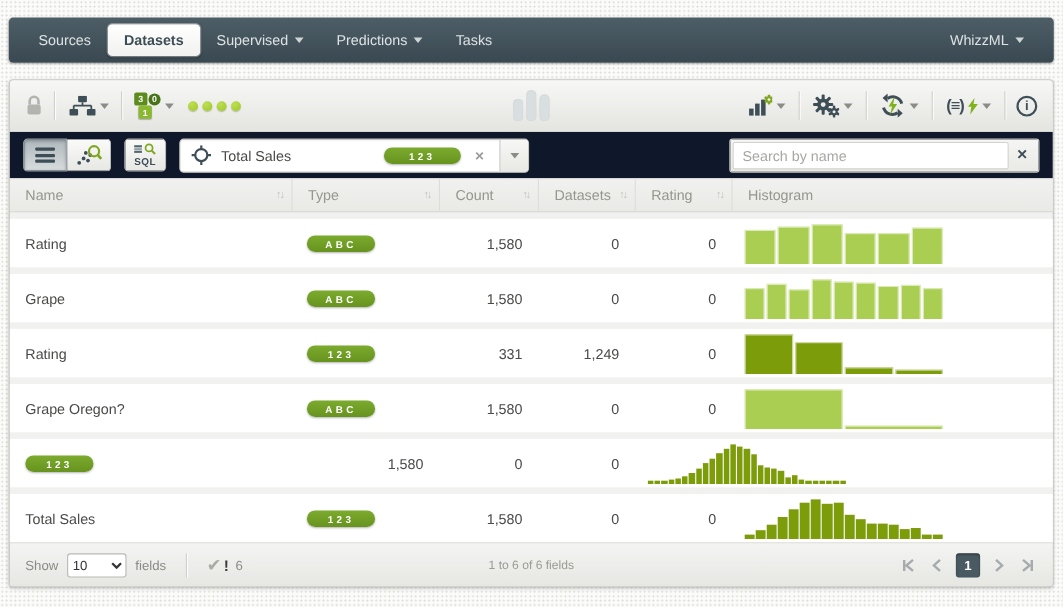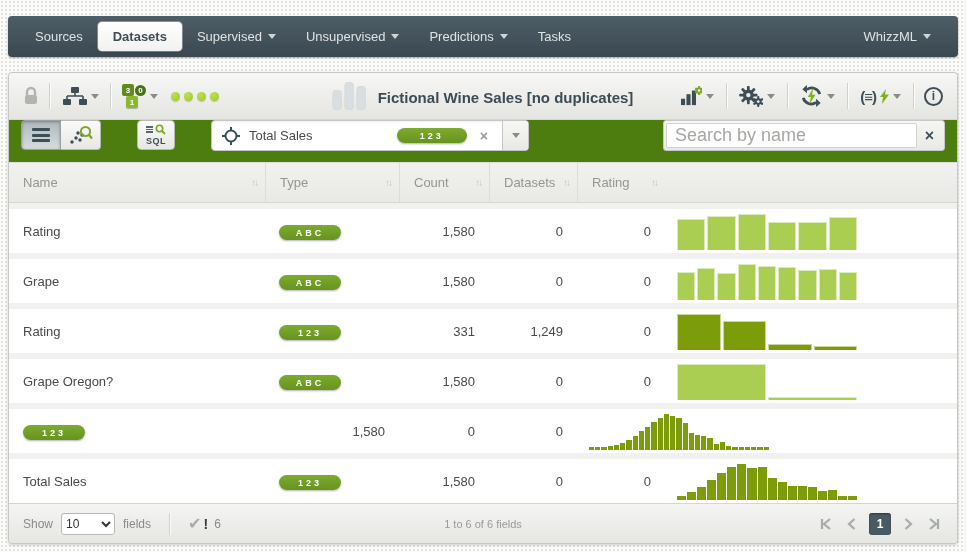--- a/index.html
+++ b/index.html
@@ -52,21 +52,21 @@
   .dice { position:relative; width:24px; height:24px; }
   .dice span { position:absolute; color:#fff; font-size:8px; font-weight:bold; display:flex; align-items:center; justify-content:center; }
   .dice .d3 { width:12px; height:12px; left:0; top:0; background:#5e8b1e; border-radius:2px; }
   .dice .d0 { width:11px; height:11px; right:0; top:1px; background:#47721a; border-radius:50%; }
   .dice .d1 { width:12px; height:12px; left:4px; bottom:0; background:#8ab92f; border-radius:2px; box-shadow:0 1px 1px rgba(0,0,0,.25); }
   .iconbtn { position:relative; display:flex; align-items:center; gap:4px; cursor:pointer; padding:0 2px; }
   .info-circle { width:19px; height:19px; border:2px solid #3e4e56; border-radius:50%; color:#3e4e56; font-weight:bold; font-size:12px; display:flex; align-items:center; justify-content:center; }
   .paren-bolt { color:#3e4e56; font-weight:bold; font-size:15px; letter-spacing:-1px; }
 
   
-  .subtoolbar { height:42px; background:#4d7c0f; display:flex; padding:0 12px;gap:24px; }
+  .subtoolbar { height:42px; background:#0f172a; display:flex; align-items:center; padding:0 12px; }
   .btn {
     height:30px; border:1px solid #b9b9b6; background:linear-gradient(#fafaf9,#e7e7e4);
     display:flex; align-items:center; justify-content:center; cursor:pointer;
   }
   .view-group { display:flex; }
   .view-group .btn { width:40px; }
   .view-group .btn:first-child { border-radius:4px 0 0 4px; }
   .view-group .btn:last-child { border-radius:0 4px 4px 0; border-left:none; }
   .btn.pressed { background:linear-gradient(#aeb8bc,#d8dcdd); box-shadow:inset 0 1px 3px rgba(0,0,0,.3); border-color:#98a1a5; }
   .listbars i { display:block; width:18px; height:3px; background:#3e4e56; margin:2.5px 0; border-radius:1px; }
@@ -85,27 +85,27 @@
     min-width:70px; text-align:center; padding:3px 0 2px; border-radius:9px; color:#fff;
     font-size:9px; font-weight:bold; letter-spacing:3px;
     background:linear-gradient(#7cab2e,#67931f); box-shadow:0 1px 2px rgba(0,0,0,.3);
   }
   .combo-x { color:#9a9a97; font-weight:bold; font-size:14px; padding:0 4px; cursor:pointer; }
   .combo-caret { width:26px; border-left:1px solid #c6c6c3; background:linear-gradient(#f7f7f5,#e8e8e5); display:flex; align-items:center; justify-content:center; }
   .search-wrap {
     margin-left:auto; width:282px; height:31px; display:flex; align-items:center;
     background:linear-gradient(#f5f5f3,#e9e9e6); border:1px solid #c9c9c6; border-radius:3px; padding:2px;
   }
-  .search-wrap input { flex:1; height:25px; border:1px solid #d2d2cf; border-radius:2px; padding:0 8px; font-size:18px; color:#555; font-family:inherit; outline:none; }
+  .search-wrap input { flex:1; height:25px; border:1px solid #d2d2cf; border-radius:2px; padding:0 8px; font-size:13px; color:#555; font-family:inherit; outline:none; }
   .search-wrap input::placeholder { color:#a7a7a4; }
   .search-clear { color:#3e4e56; font-weight:bold; font-size:16px; padding:0 8px; cursor:pointer; }
 
   
   .thead, .trow { display:grid; grid-template-columns:256px 134px 90px 88px 88px 1fr; align-items:center; }
-  .thead { height:41px; background:linear-gradient(#f1f1ef,#e9e9e6); border-top:1px solid #dddddb; border-bottom:1px solid #d6d6d3; }
+  .thead { height:31px; background:linear-gradient(#f1f1ef,#e9e9e6); border-top:1px solid #dddddb; border-bottom:1px solid #d6d6d3; }
   .hcell { position:relative; height:100%; display:flex; align-items:center; padding-left:14px; font-size:13px; color:#96968f; }
   .hcell + .hcell { border-left:1px solid #dcdcd9; }
   .sort { position:absolute; right:8px; font-size:10px; color:#c3c3c0; letter-spacing:-2px; cursor:pointer; }
   .tbody { background:#f1f1ef; }
   .trow { height:44px; background:#fff; margin-top:6px; cursor:pointer; }
   .td-name { padding-left:14px; font-size:13px; color:#4a4a48; }
   .num { text-align:right; padding-right:14px; font-size:13px; color:#4a4a48; }
   .td-type .type-pill { display:inline-block; margin-left:14px; min-width:62px; }
   .hist { display:flex; align-items:flex-end; gap:1px; width:180px; height:36px; margin:2px 0 0 12px; }
   .hist.bordered { gap:2px; }
@@ -138,24 +138,20 @@
   <nav class="topnav">
     <ul>
       <li class="nav-item">
           <span>Sources</span>
         </li>
       <li class="nav-item active">
           <span>Datasets</span>
         </li>
       <li class="nav-item">
           <span>Supervised</span>
-          <span class="caret"></span>
-        </li>
-      <li class="nav-item">
-          <span>Unsupervised</span>
           <span class="caret"></span>
         </li>
       <li class="nav-item">
           <span>Predictions</span>
           <span class="caret"></span>
         </li>
       <li class="nav-item">
           <span>Tasks</span>
         </li>
     </ul>
@@ -201,21 +197,20 @@
           <span class="dot"></span>
           <span class="dot"></span>
       </span>
 
       <div class="tb-title">
         <span class="ds-bars">
             <i></i>
             <i></i>
             <i></i>
           </span>
-        <h1>Fictional Wine Sales [no duplicates]</h1>
       </div>
 
       <div class="tb-right">
         <span class="iconbtn">
           <svg width="22" height="20" viewBox="0 0 24 22">
             <rect x="1" y="14" width="4.5" height="7" fill="#3e4e56"></rect>
             <rect x="7" y="9" width="4.5" height="12" fill="#3e4e56"></rect>
             <rect x="13" y="5" width="4.5" height="16" fill="#3e4e56"></rect>
             <g fill="#7fa71f">
                 <rect x="19.6" y="0" width="2.6" height="10" rx="1" transform="rotate(0 20.9 5)"></rect>
@@ -343,20 +338,23 @@
           <span class="sort">↑↓</span>
         </div>
       <div class="hcell">
           <span>Datasets</span>
           <span class="sort">↑↓</span>
         </div>
       <div class="hcell">
           <span>Rating</span>
           <span class="sort">↑↓</span>
         </div>
+      <div class="hcell">
+          <span>Histogram</span>
+        </div>
     </div>
 
     <div class="tbody">
   <div class="trow">
     <div class="td td-name">Rating</div>
     <div class="td td-type"><span class="type-pill">ABC</span></div>
     <div class="td num td-count">1,580</div>
     <div class="td num td-missing">0</div>
     <div class="td num td-errors">0</div>
     <div class="td">

